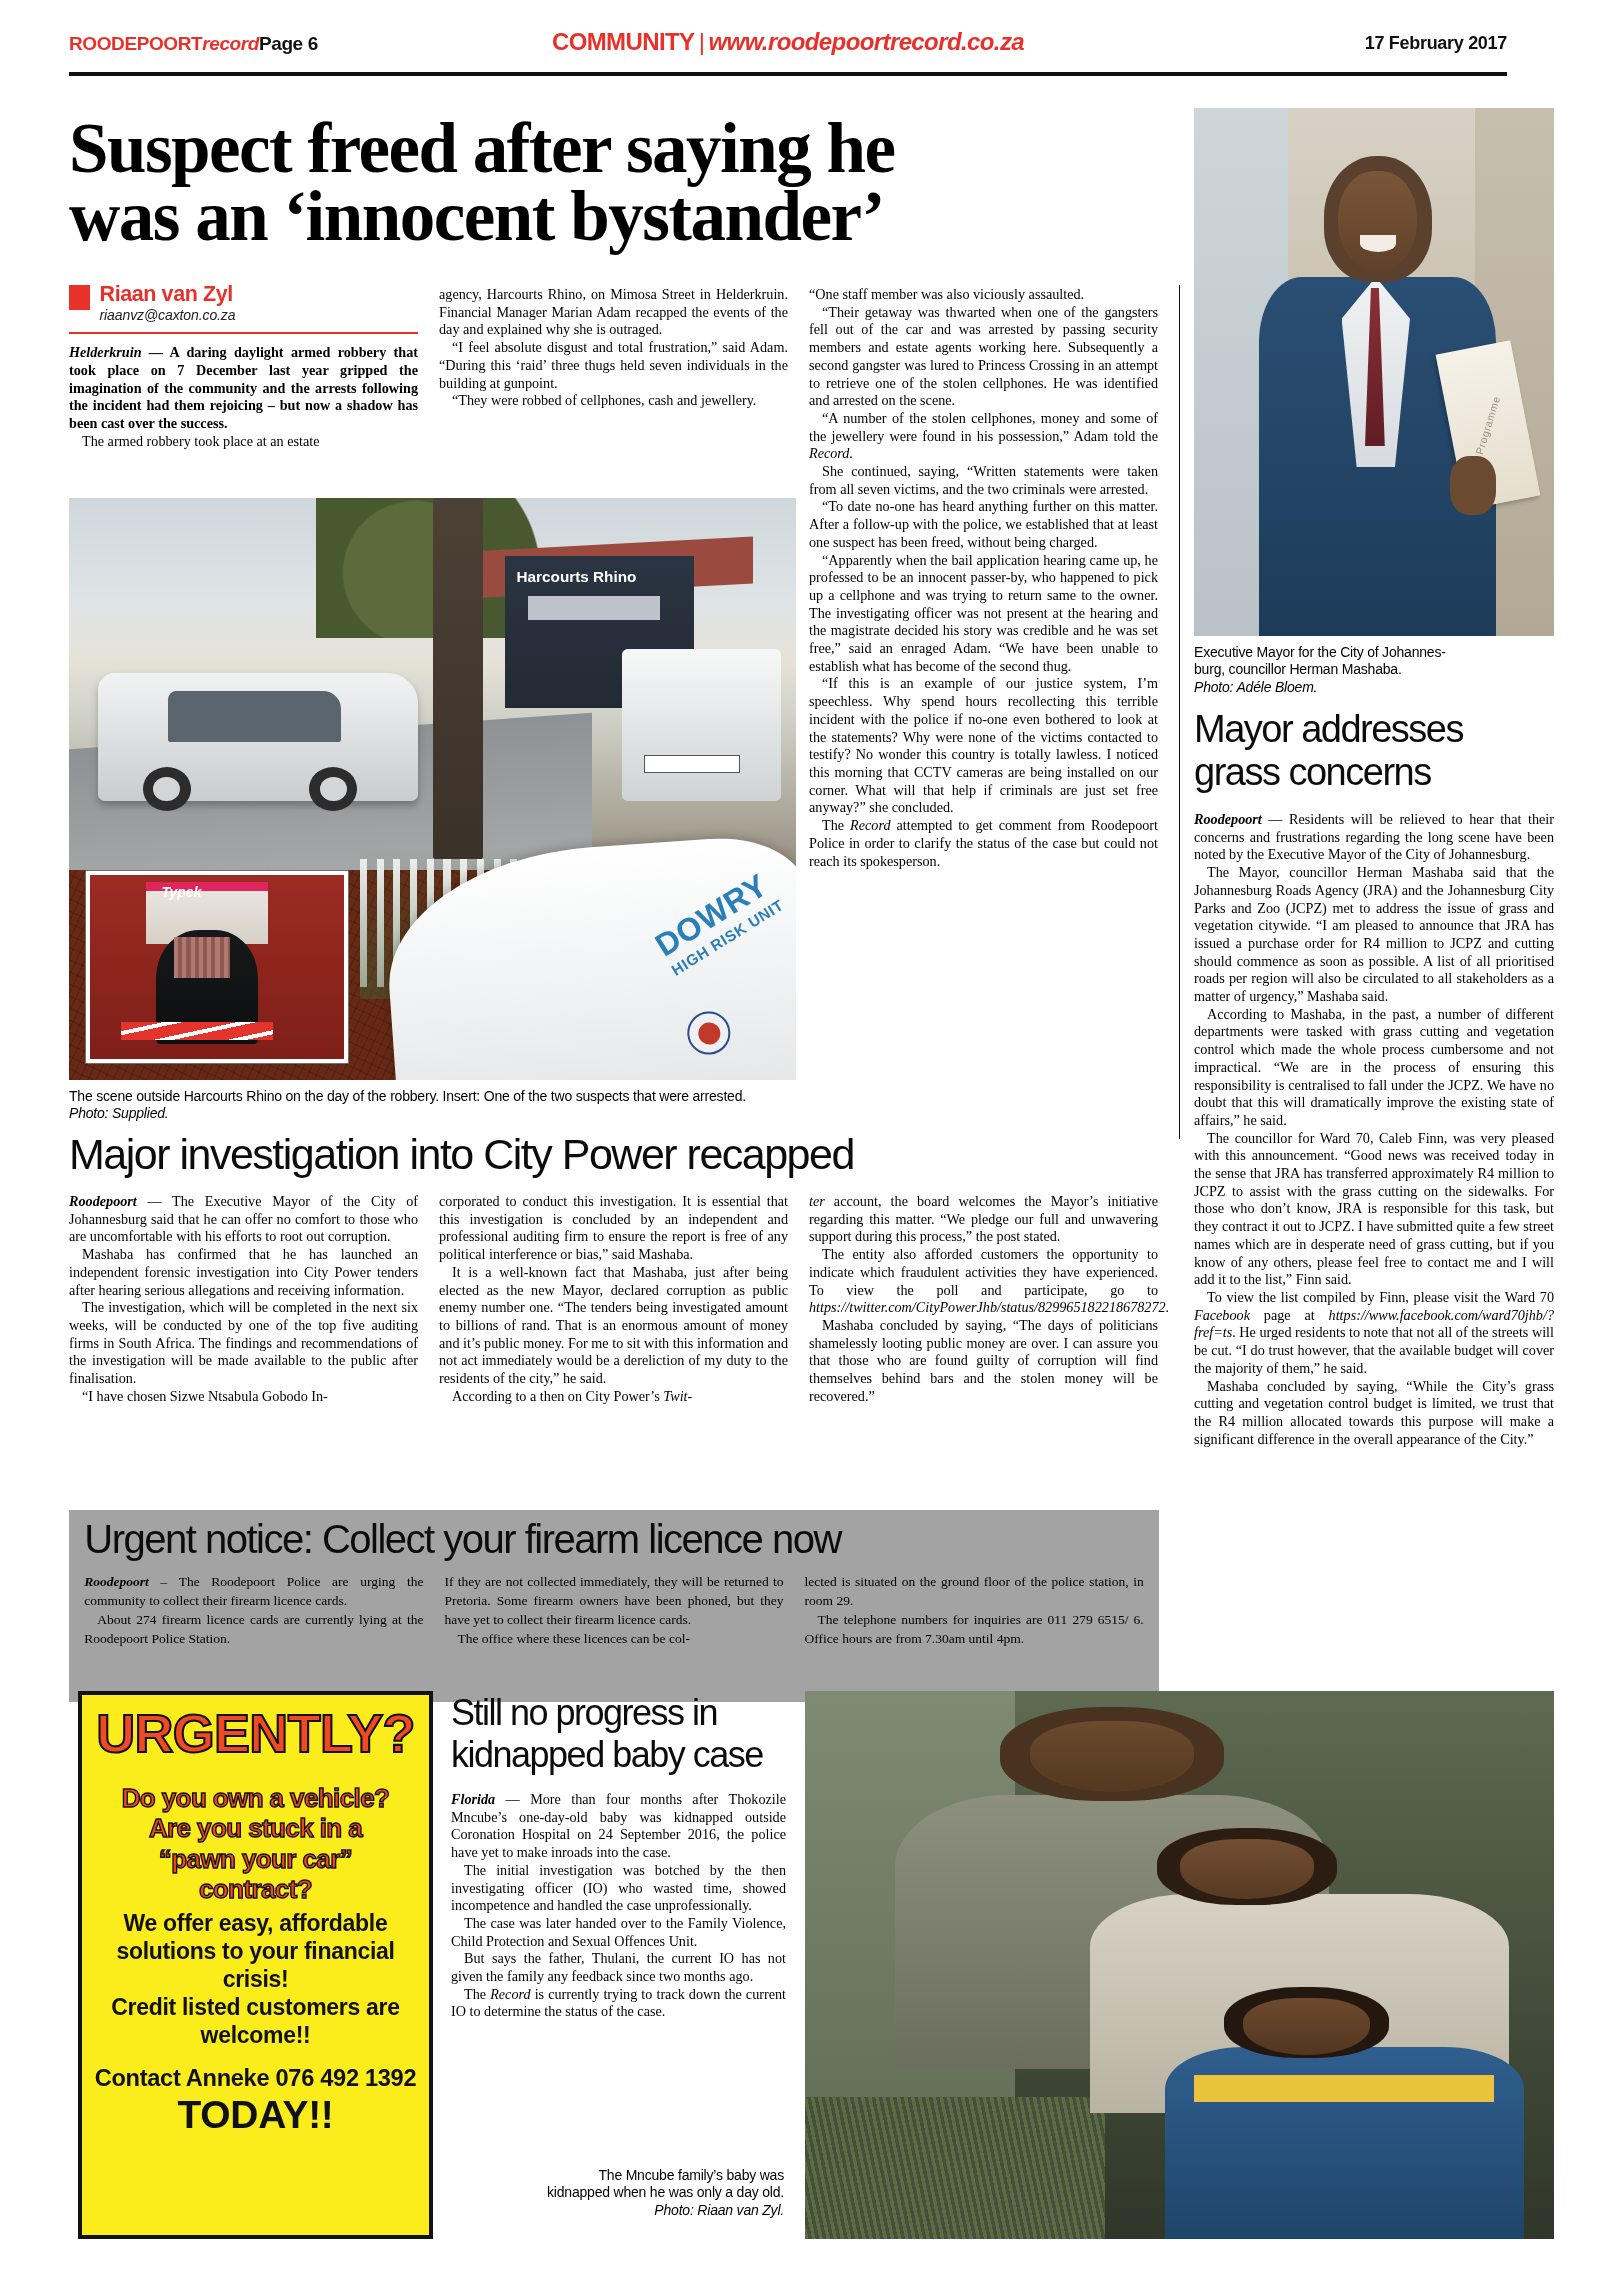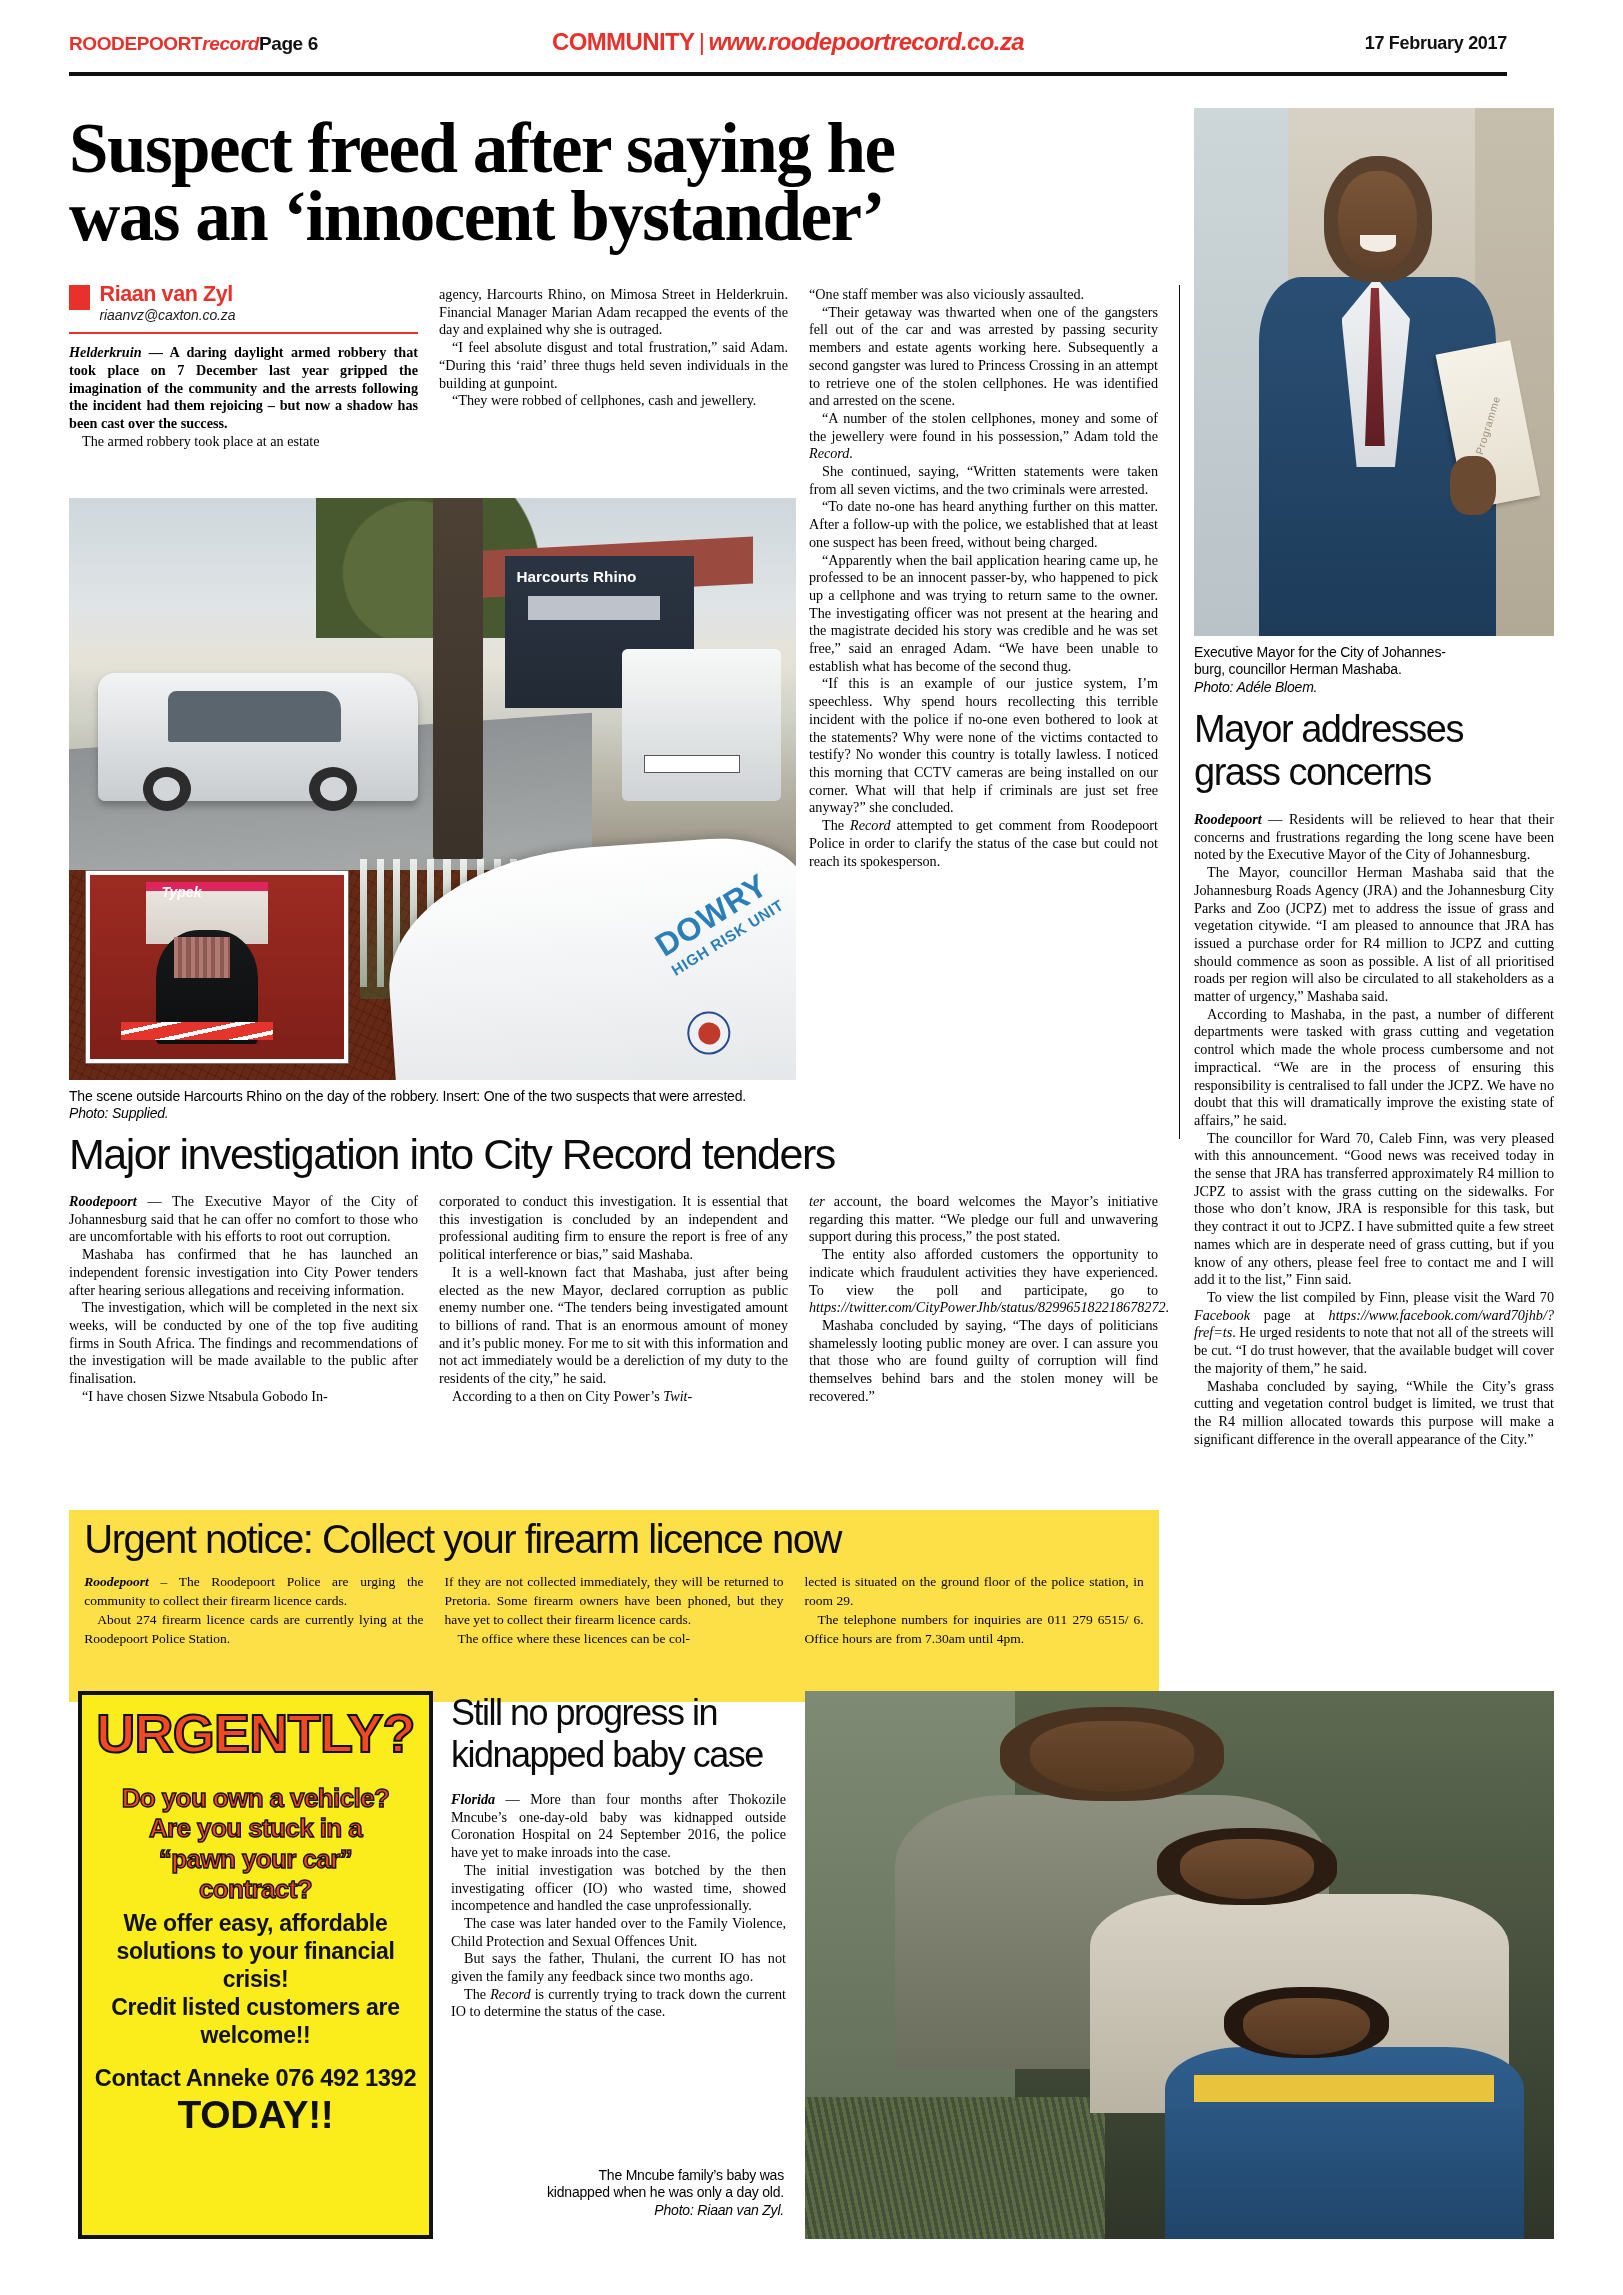--- a/index.html
+++ b/index.html
@@ -183,21 +183,21 @@
   .fam-kid-f { position:absolute; left:58.5%; top:56%; width:17%; height:10.5%;
     background:linear-gradient(#6d4a2e,#533620); border-radius:44% 44% 52% 52%; }
   .fam-kid-b { position:absolute; left:48%; top:65%; width:48%; height:35%;
     background:linear-gradient(#2f5f8e,#20456a); border-radius:22% 22% 0 0; }
   .fam-kid-stripe { position:absolute; left:52%; top:70%; width:40%; height:5%;
     background:#e8c33b; }
   .fam-grass { position:absolute; left:0; bottom:0; width:40%; height:26%;
     background:repeating-linear-gradient(78deg,#5c6b44 0 3.5px,#44503a 3.5px 7px); }
 
   
-  .grey-box { background:#fde047; }
+  .grey-box { background:#a3a3a3; }
   .grey-box .body-col p { font-size:13.5px; line-height:19px; }
 
   
   .ad { background:#faed1b; border:4.9px solid #111; text-align:center;
         font-family:"Liberation Sans", sans-serif; }
   .ad .l1, .ad .l2 {
     font-weight:bold; font-size:54px; line-height:57px; color:#f04923;
     -webkit-text-stroke:2.1px #111; letter-spacing:-0.7px;
   }
   .ad .s1 { font-weight:bold; font-size:26px; line-height:30.5px; color:#f04923;
@@ -330,21 +330,21 @@
   <div class="col body-col" style="left:1194px; top:811px; width:360px;">
     <p class="first"><em style="font-weight:bold;">Roodepoort</em><span> — Residents will be relieved to hear that their concerns and frustrations regarding the long scene have been noted by the Executive Mayor of the City of Johannesburg.</span></p>
     <p>The Mayor, councillor Herman Mashaba said that the Johannesburg Roads Agency (JRA) and the Johannesburg City Parks and Zoo (JCPZ) met to address the issue of grass and vegetation citywide. “I am pleased to announce that JRA has issued a purchase order for R4 million to JCPZ and cutting should commence as soon as possible. A list of all prioritised roads per region will also be circulated to all stakeholders as a matter of urgency,” Mashaba said.</p>
     <p>According to Mashaba, in the past, a number of different departments were tasked with grass cutting and vegetation control which made the whole process cumbersome and not impractical. “We are in the process of ensuring this responsibility is centralised to fall under the JCPZ. We have no doubt that this will dramatically improve the existing state of affairs,” he said.</p>
     <p>The councillor for Ward 70, Caleb Finn, was very pleased with this announcement. “Good news was received today in the sense that JRA has transferred approximately R4 million to JCPZ to assist with the grass cutting on the sidewalks. For those who don’t know, JRA is responsible for this task, but they contract it out to JCPZ. I have submitted quite a few street names which are in desperate need of grass cutting, but if you know of any others, please feel free to contact me and I will add it to the list,” Finn said.</p>
     <p><span>To view the list compiled by Finn, please visit the Ward 70 </span><em>Facebook</em><span> page at </span><em>https://www.facebook.com/ward70jhb/?fref=ts</em><span>. He urged residents to note that not all of the streets will be cut. “I do trust however, that the available budget will cover the majority of them,” he said.</span></p>
     <p>Mashaba concluded by saying, “While the City’s grass cutting and vegetation control budget is limited, we trust that the R4 million allocated towards this purpose will make a significant difference in the overall appearance of the City.”</p>
   </div>
 
   <div class="zone" style="left:69px; top:1130px; width:1090px;">
-    <div class="sans-head" style="font-size:43px; line-height:49px;">Major investigation into City Record tenders</div>
+    <div class="sans-head" style="font-size:43px; line-height:49px;">Major investigation into City Power recapped</div>
   </div>
 
   <div class="col body-col" style="left:69px; top:1193px; width:349px;">
     <p class="first"><em style="font-weight:bold;">Roodepoort</em><span> — The Executive Mayor of the City of Johannesburg said that he can offer no comfort to those who are uncomfortable with his efforts to root out corruption.</span></p>
     <p>Mashaba has confirmed that he has launched an independent forensic investigation into City Power tenders after  hearing serious allegations and receiving information.</p>
     <p>The investigation, which will be completed in the next six weeks, will be conducted by one of the top five auditing firms in South Africa. The findings and recommendations of the investigation will be made available to the public after finalisation.</p>
     <p>“I have chosen Sizwe Ntsabula Gobodo In-</p>
   </div>
 
   <div class="col body-col" style="left:439px; top:1193px; width:349px;">

